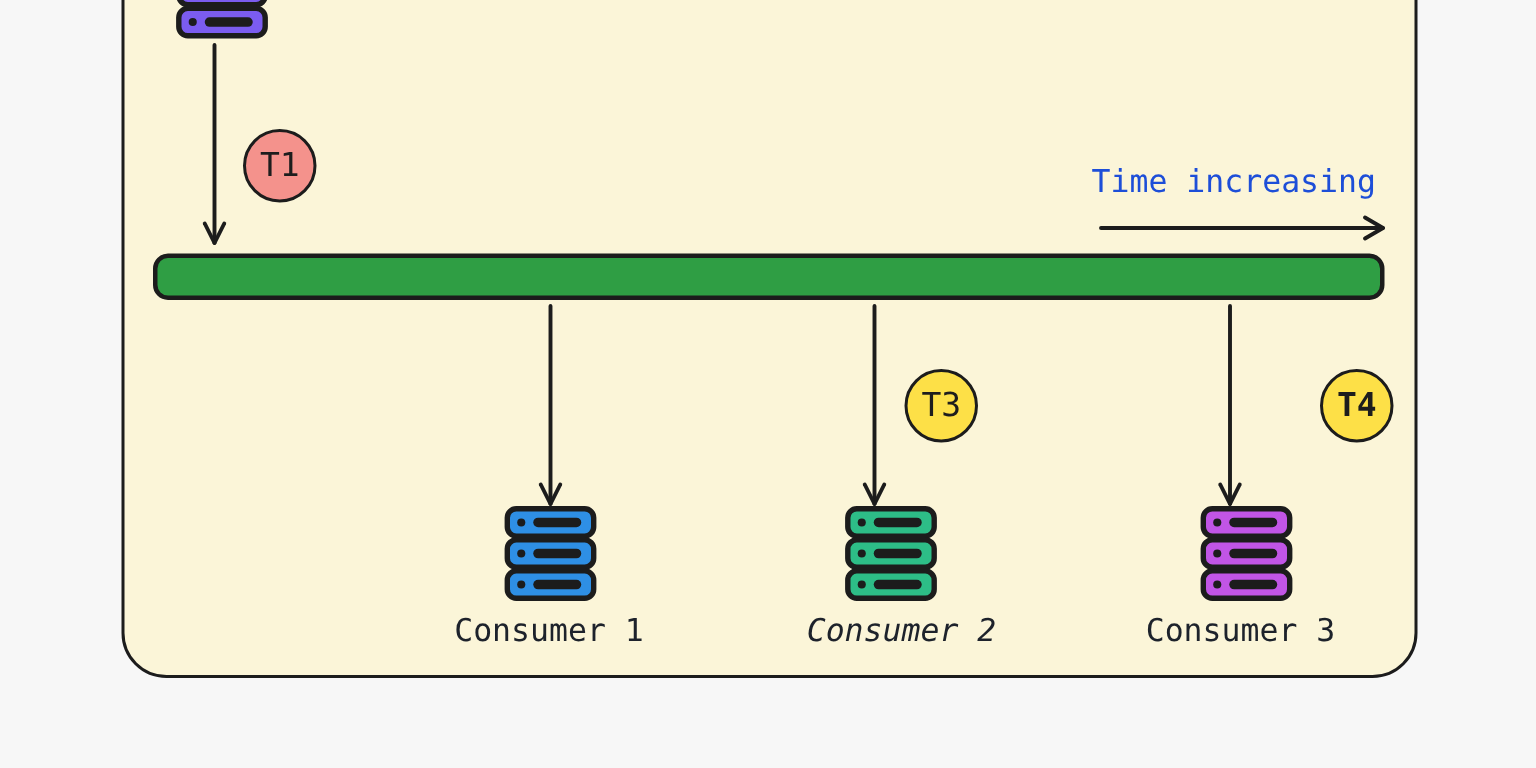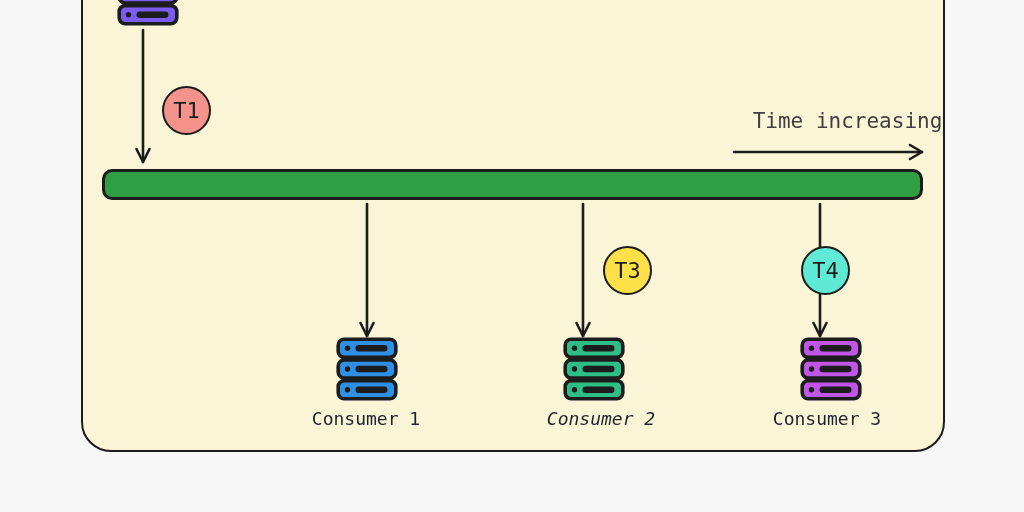--- a/index.html
+++ b/index.html
@@ -39,30 +39,30 @@
     width: 821px; height: 31px;
     background: #2f9e44;
     border: 3px solid #1c1c1c;
     border-radius: 10px;
     box-sizing: border-box;
   }
   .arrow { position: absolute; }
   .arrow line { stroke: #1c1c1c; stroke-width: 2.6; stroke-linecap: round; }
   .time-label {
     position: absolute;
-    left: 740px; top: 109px; width: 215px;
+    left: 715px; top: 109px; width: 215px;
     text-align: center;
-    font-size: 21px; color: #404040;
+    font-size: 21px; color: #1d4ed8;
     white-space: nowrap;
   }
   .consumer-label {
     position: absolute;
     width: 200px; top: 408px;
     text-align: center;
-    font-size: 18px; color: #1d222b;
+    font-size: 21px; color: #1d222b;
     white-space: nowrap;
   }
 </style>
 </head>
 <body>
 
 <div id="canvas">
 
   <div class="panel" style="background-color: rgb(251, 245, 216);"></div>
 
@@ -109,21 +109,21 @@
     <line x1="6.5" y1="121" x2="13" y2="134"></line>
     <line x1="19.5" y1="121" x2="13" y2="134"></line>
   </svg>
   <svg class="arrow" style="left:807px; top:202px;" width="26" height="140">
     <line x1="13" y1="2" x2="13" y2="132"></line>
     <line x1="6.5" y1="121" x2="13" y2="134"></line>
     <line x1="19.5" y1="121" x2="13" y2="134"></line>
   </svg>
 
   <div class="badge" style="left: 603px; top: 246px; background-color: #fde047;">T3</div>
-  <div class="badge" style="left: 801px; top: 246px; background-color: #5eead4;">T4</div>
+  <div class="badge" style="left: 880px; top: 246px; background-color: #fde047; font-weight: bold;">T4</div>
 
   <svg class="server-icon" style="left:336px; top:337px;" viewBox="0 0 62 64">
     <g stroke="#1c1c1c" stroke-width="3.6">
       <rect x="2.2" y="2.2" width="57.6" height="18.2" rx="6" fill="#2e8fe5"></rect>
       <rect x="2.2" y="22.9" width="57.6" height="18.2" rx="6" fill="#2e8fe5"></rect>
       <rect x="2.2" y="43.6" width="57.6" height="18.2" rx="6" fill="#2e8fe5"></rect>
     </g>
     <g fill="#1c1c1c">
       <circle cx="11.5" cy="11.3" r="2.7"></circle>
         <rect x="19.5" y="8.1" width="32" height="6.4" rx="3.2"></rect>

